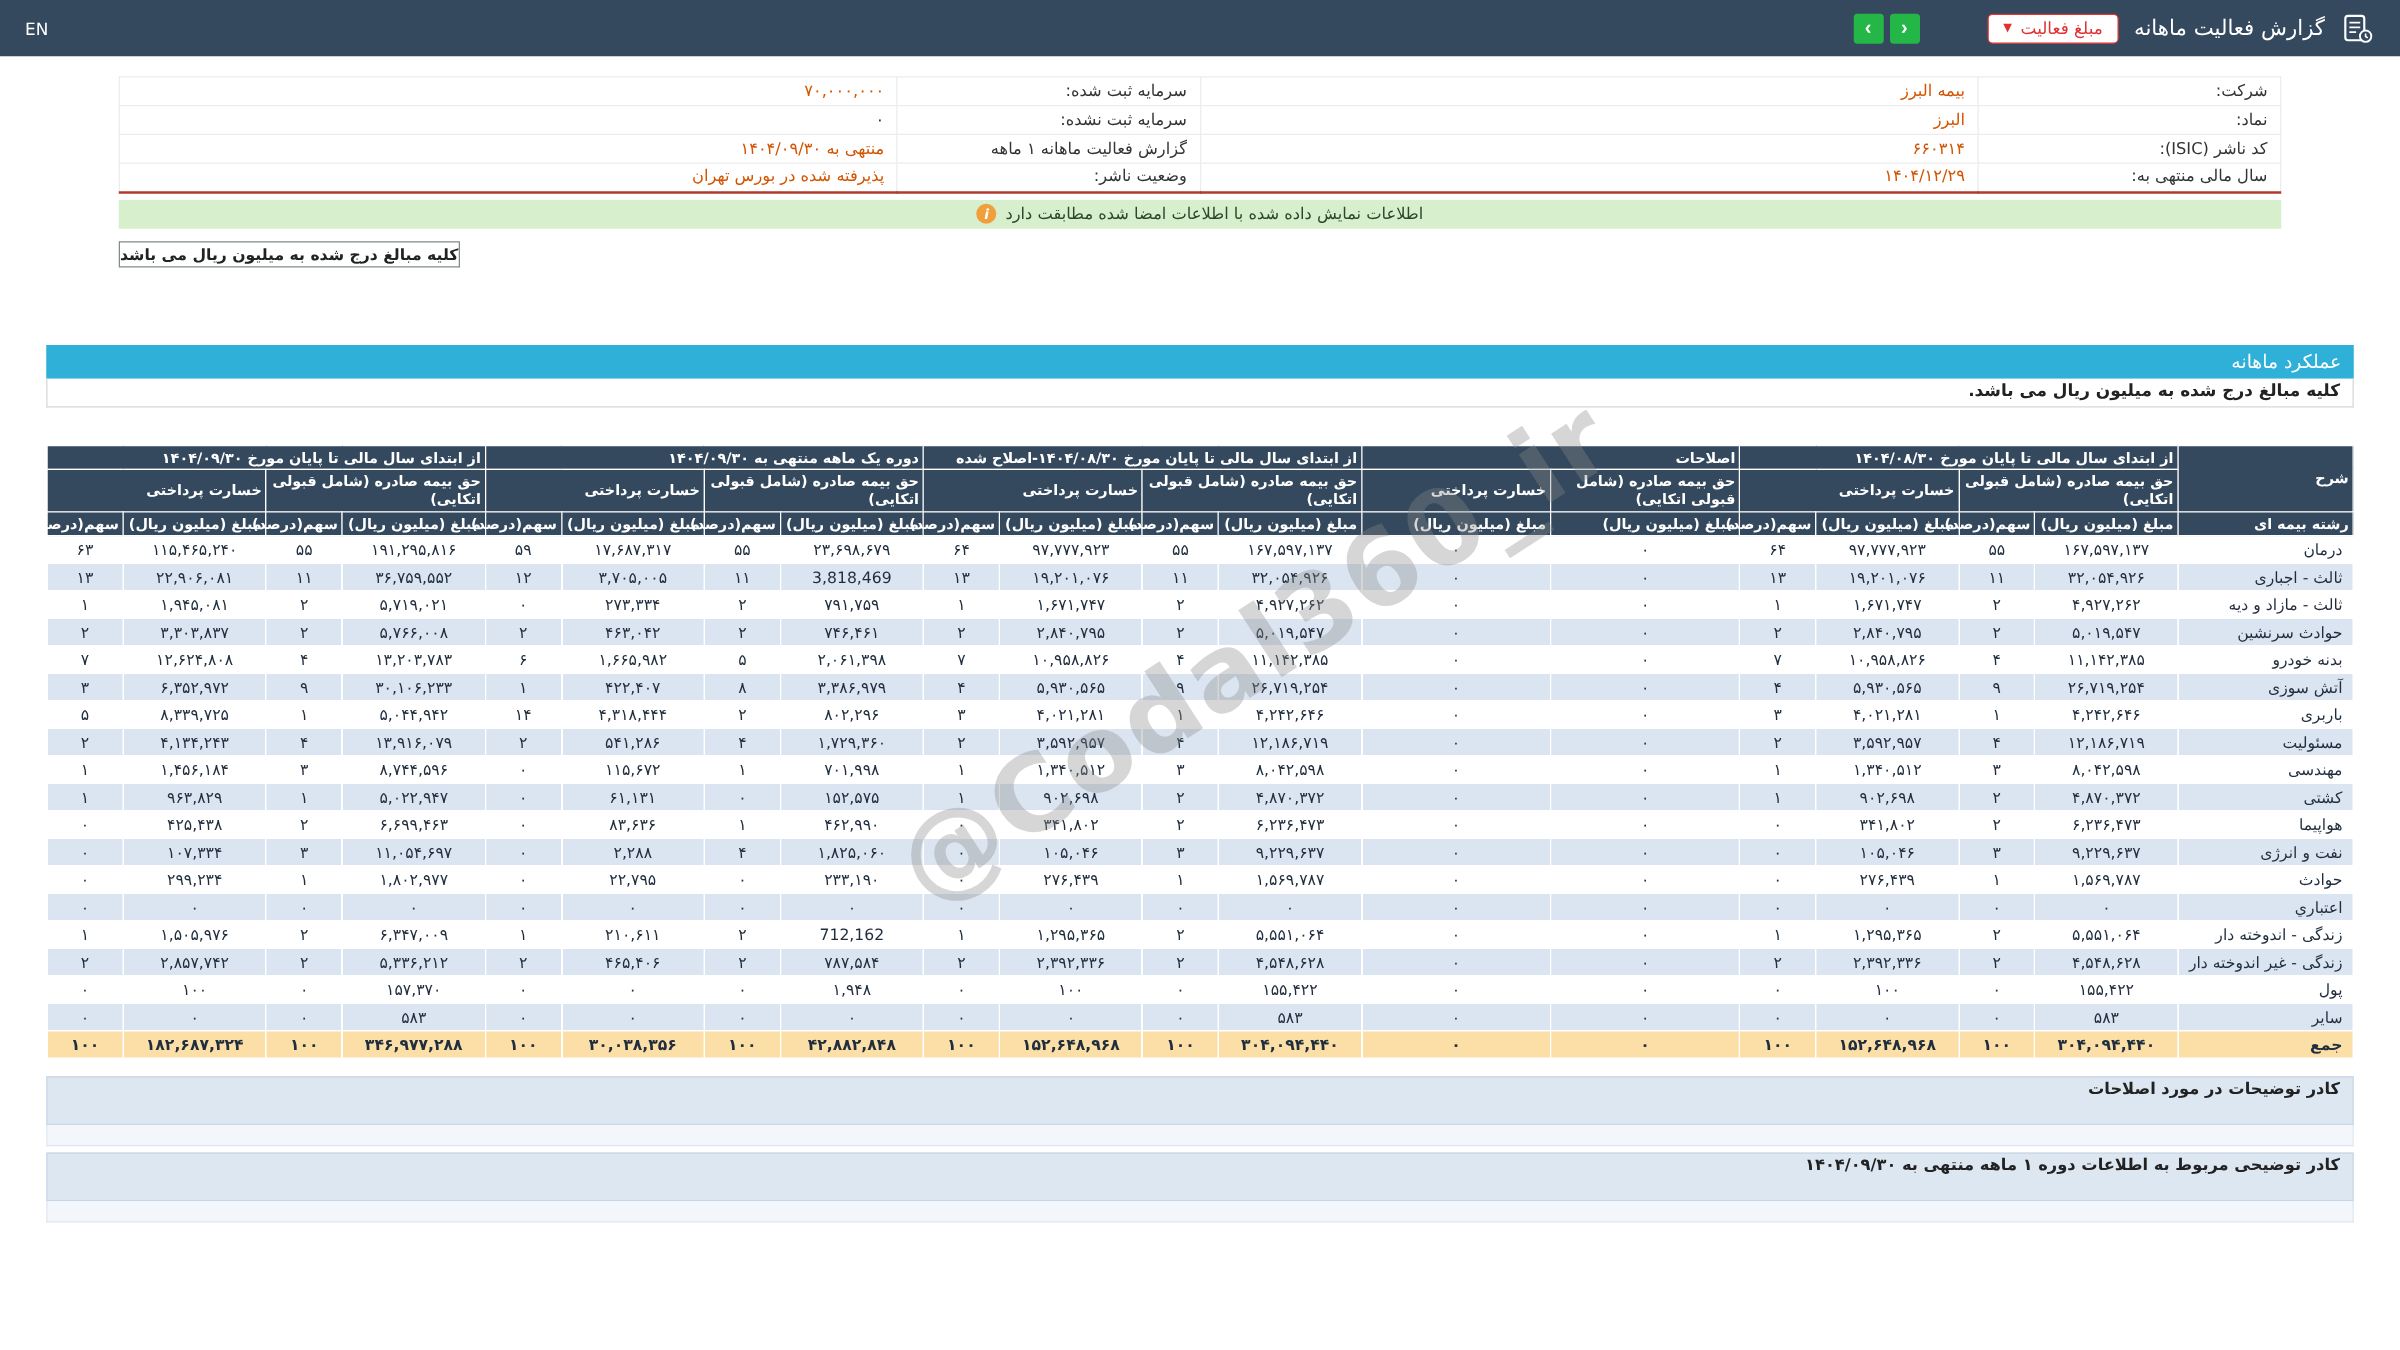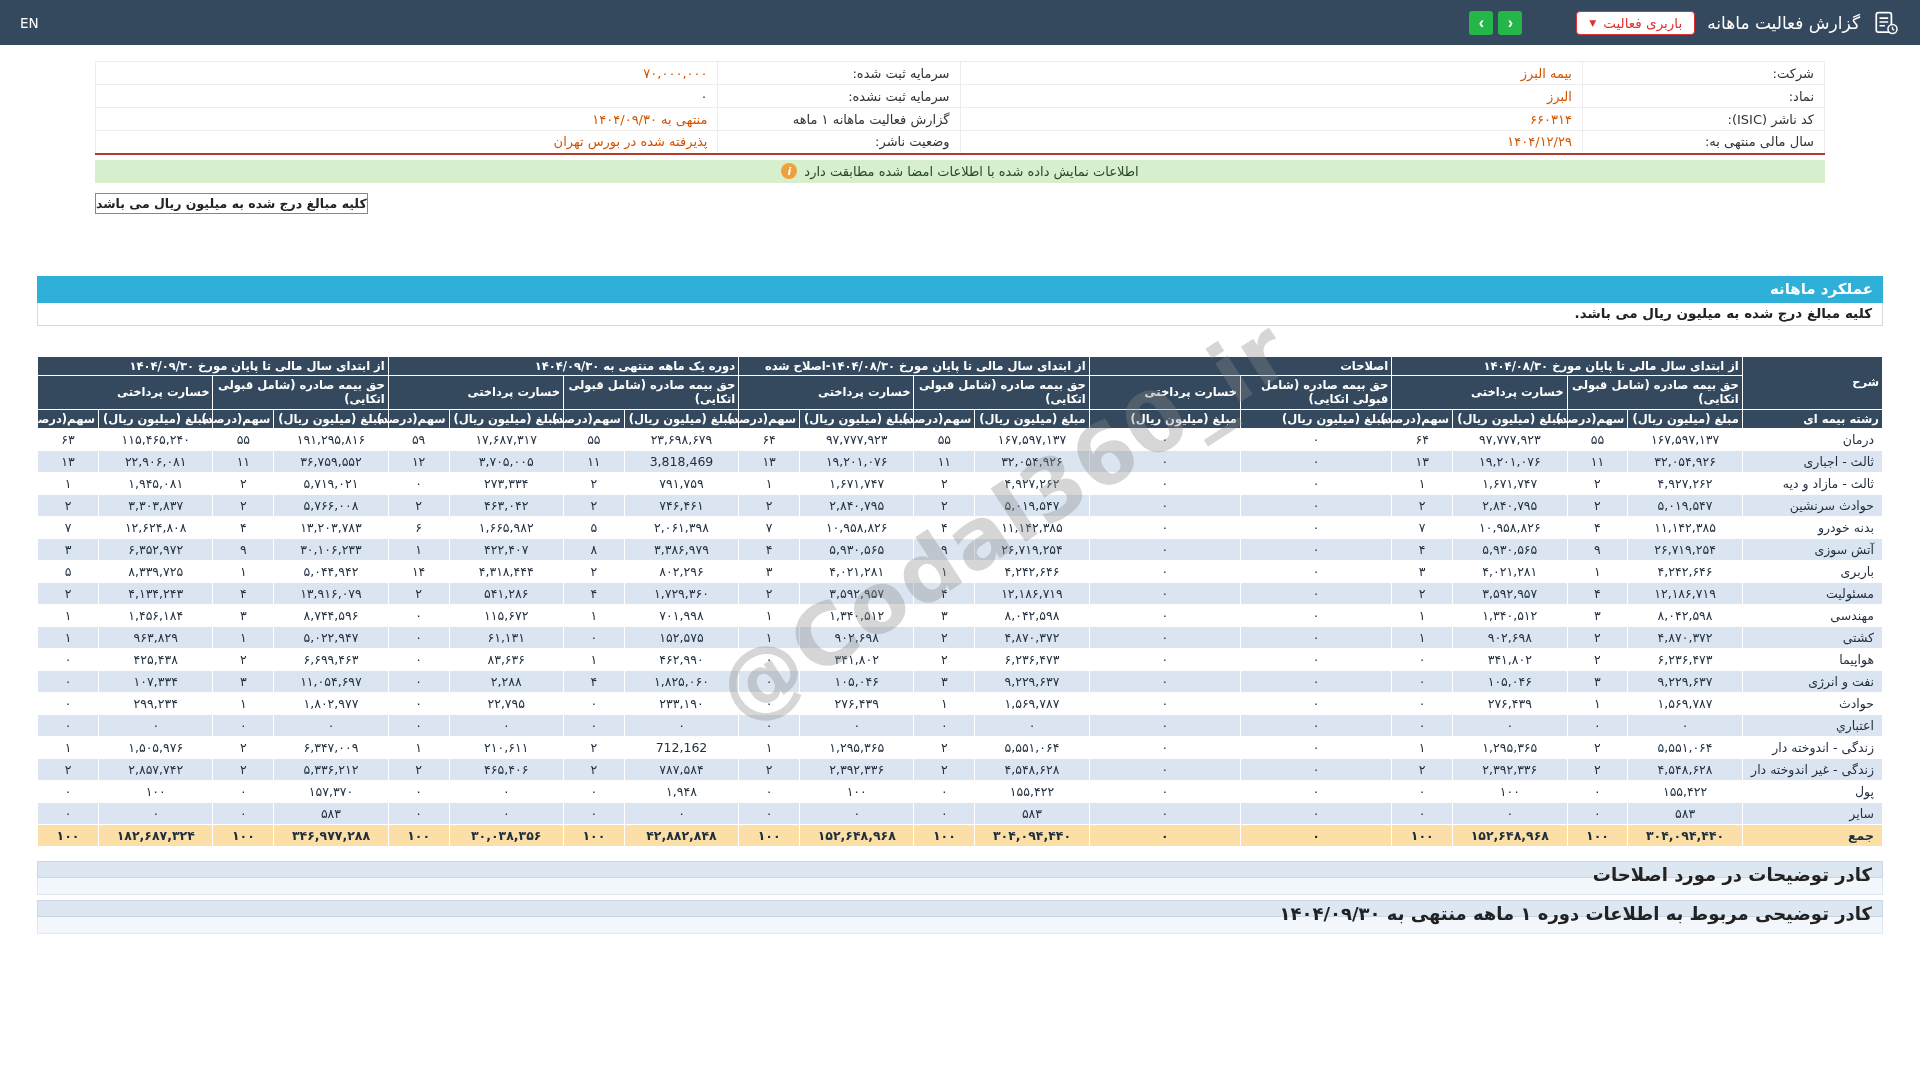--- a/index.html
+++ b/index.html
@@ -29,32 +29,32 @@
   .info-table td{border:1px solid #ececec;padding:2px 10px;height:23px;white-space:nowrap}
   .il{font-weight:normal;color:#333;width:14%}
   .iv{color:#d35400;width:36%}
   .iv.plain{color:#333}
   .notice{margin-top:5px;background:#d8efcd;height:23px;display:flex;align-items:center;justify-content:center;gap:7px;font-size:13px;color:#28482a}
   .info-icon{width:16px;height:16px;border-radius:50%;background:#efa03c;color:#fff;font-size:11px;font-weight:bold;font-style:italic;display:inline-flex;align-items:center;justify-content:center;flex:0 0 16px}
   .unit-box-wrap{margin-top:10px;text-align:left}
   .unit-box{display:inline-block;border:1px solid #7f8c8d;background:#fff;padding:2px 0;font-size:12.5px;font-weight:bold;color:#222}
   
   .section{margin:62px 37px 0}
-  .section-header{background:#2eb0d8;color:#fff;font-weight:bold;font-size:15px;height:27px;display:flex;align-items:center;padding:0 10px}
+  .section-header{background:#2eb0d8;color:#fff;font-weight:normal;font-size:15px;height:27px;display:flex;align-items:center;padding:0 10px}
   .section-note{border:1px solid #d8d8d8;border-top:none;font-size:13.5px;font-weight:bold;padding:2px 10px;height:23px;color:#222;background:#fff}
   .main-table{width:100%;border-collapse:collapse;table-layout:fixed;margin-top:30px;font-size:12.5px}
   .main-table th{background:#34495e;color:#fff;border:1px solid #fff;padding:2px 3px;font-size:11.5px;font-weight:bold;text-align:right;vertical-align:middle;line-height:1.25}
   .main-table td{border:1px solid #fff;padding:1px 4px;text-align:center;height:22px;color:#1f2d3d;background:#fff;white-space:nowrap;overflow:hidden}
   .main-table tbody tr:nth-child(even) td{background:#dbe5f1}
   .main-table .row-label{text-align:right;padding-right:8px}
   .main-table tr.total-row td{background:#fbdfa7 !important;font-weight:bold}
   
   .notes{margin:14px 37px 0}
   .note-block{margin-bottom:5px}
-  .note-title{background:#dde7f2;border:1px solid #c9d6e5;font-weight:bold;font-size:18px;padding:2px 10px;height:17px;color:#222}
+  .note-title{background:#dde7f2;border:1px solid #c9d6e5;font-weight:bold;font-size:13px;padding:2px 10px;height:39px;color:#222}
   .note-body{border:1px solid #dfe7f0;border-top:none;height:17px;background:#f3f7fb}
   
   .watermark{
     position:absolute;left:700px;top:660px;
     font-size:84px;font-weight:bold;letter-spacing:2px;
     color:#8a8a8a;opacity:.34;direction:ltr;
     transform:rotate(-33deg);transform-origin:0 0;
     pointer-events:none;z-index:5;white-space:nowrap;
   }
 </style>
@@ -66,21 +66,21 @@
     <span class="app-icon">
       <svg width="26" height="26" viewBox="0 0 24 24" aria-hidden="true">
         <rect x="3" y="2.5" width="14" height="18" rx="2" fill="none" stroke="#ffffff" stroke-width="1.6"></rect>
         <path d="M6 7.5h8 M6 11h8 M6 14.5h5" stroke="#ffffff" stroke-width="1.4" fill="none"></path>
         <circle cx="18" cy="17.5" r="4.2" fill="#34495e" stroke="#ffffff" stroke-width="1.4"></circle>
         <path d="M18 15.5v2.2l1.6 1" stroke="#ffffff" stroke-width="1.2" fill="none"></path>
       </svg>
     </span>
     <span class="topbar-title">گزارش فعالیت ماهانه</span>
     <span class="report-badge">
-      <span>باربری فعالیت</span>
+      <span>مبلغ فعالیت</span>
       <span class="caret">▼</span>
     </span>
     <span class="nav-buttons">
       <button class="nav-btn">›</button>
       <button class="nav-btn">‹</button>
     </span>
   </div>
   <div class="topbar-left">
     <span class="lang">EN</span>
   </div>

